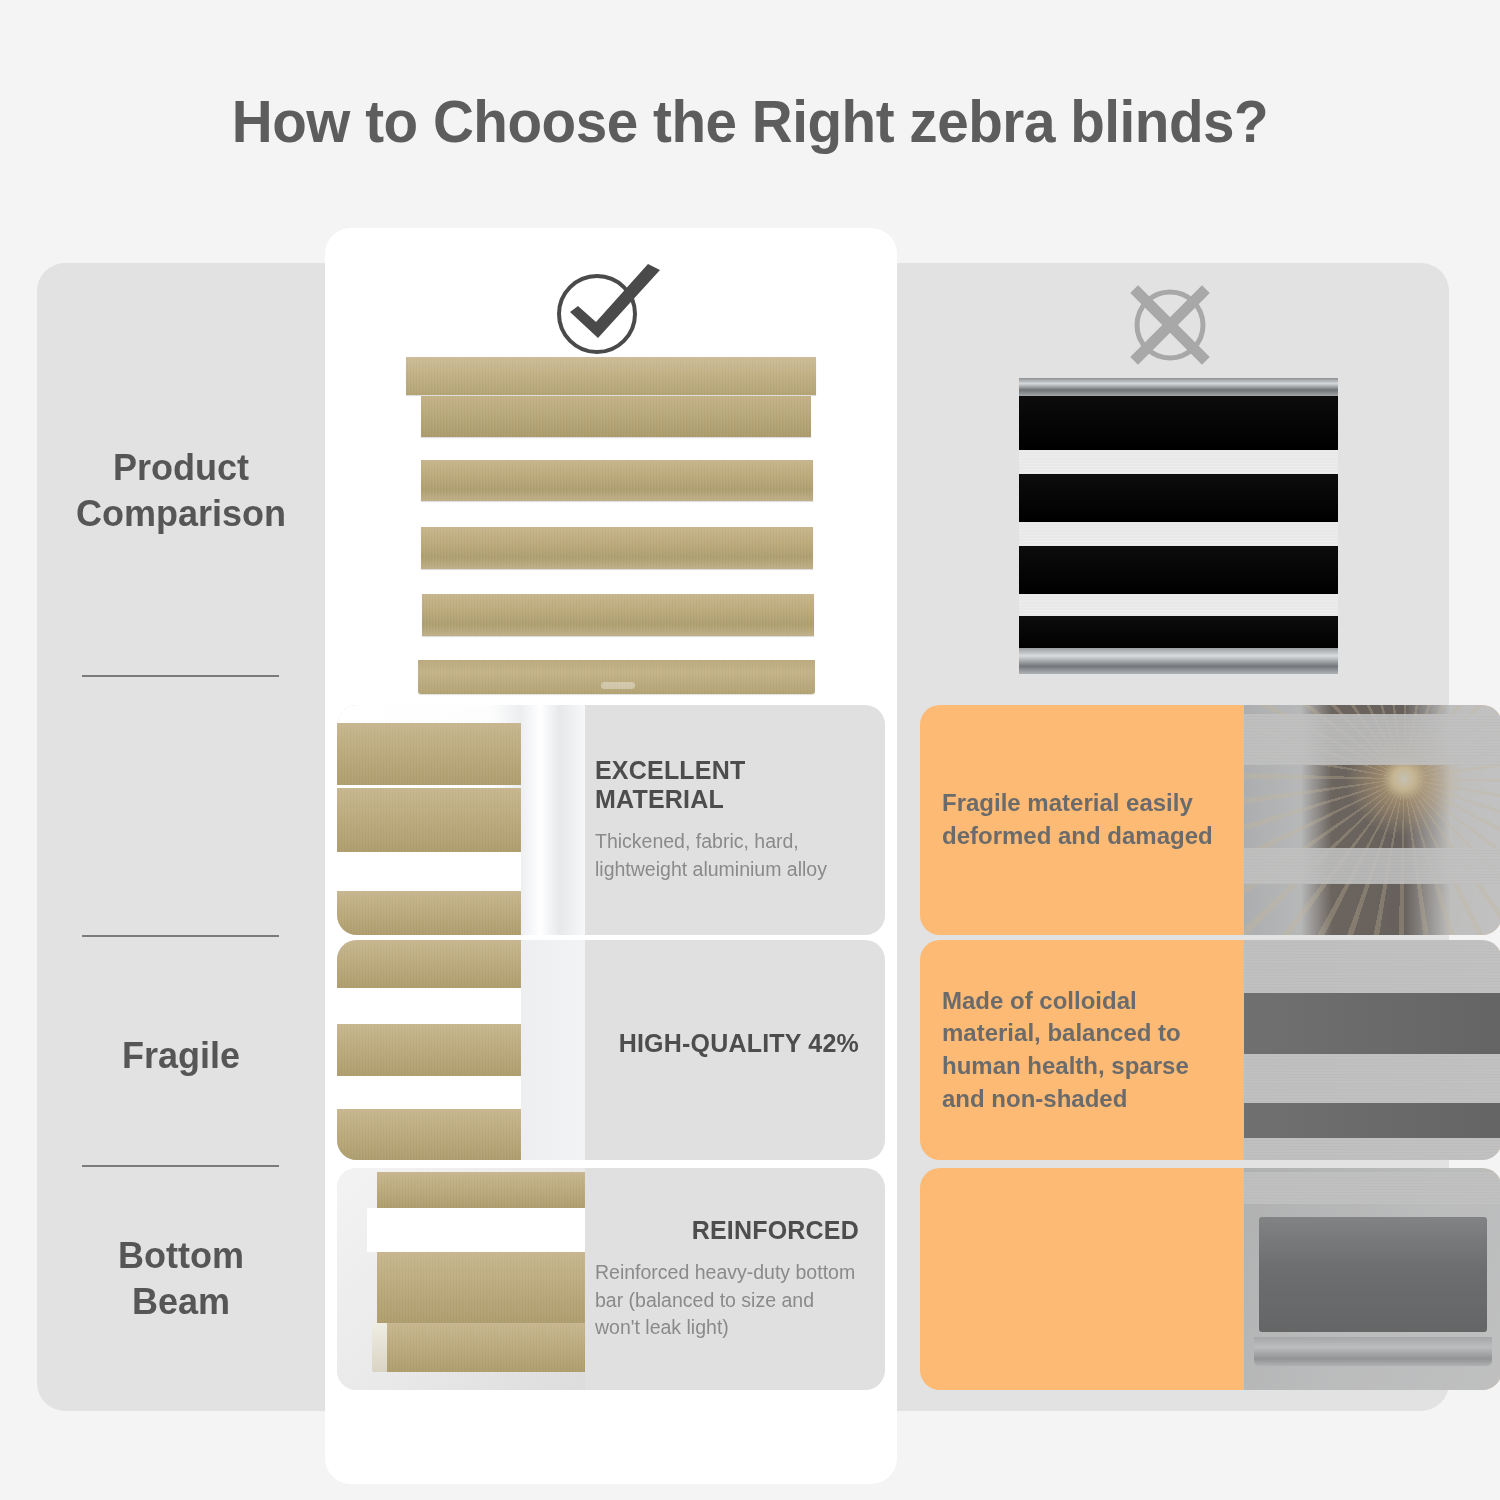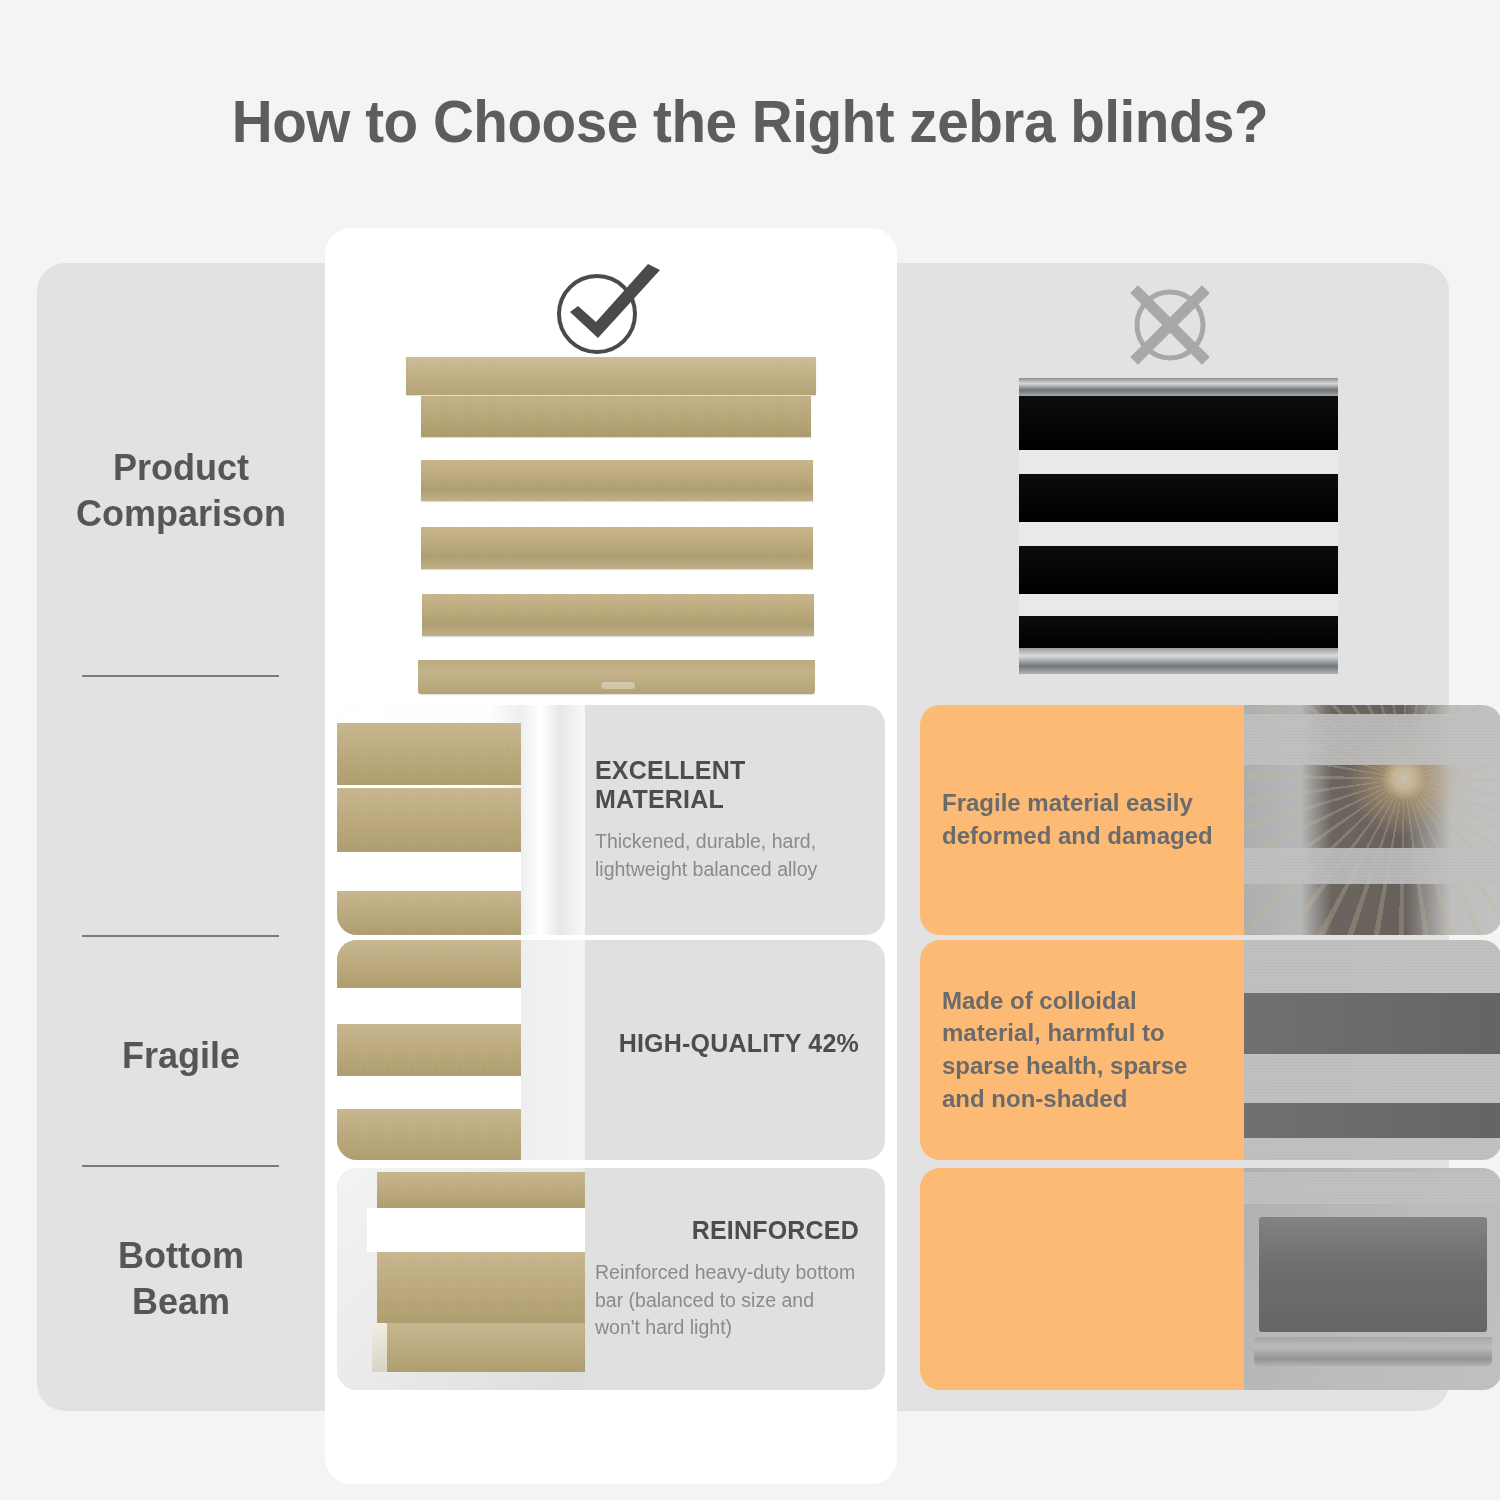--- a/index.html
+++ b/index.html
@@ -384,21 +384,21 @@
   <div class="f-card-inner">
     <div class="f-photo">
       <div class="ph-blind-frame"></div>
       <div class="ph-band wood" style="top:8%;height:27%"></div>
       <div class="ph-band wood" style="top:36%;height:28%"></div>
       <div class="ph-band sheer" style="top:64%;height:17%"></div>
       <div class="ph-band wood" style="top:81%;height:19%"></div>
     </div>
     <div class="f-text">
       <div class="f-head">EXCELLENT MATERIAL</div>
-      <div class="f-body">Thickened, durable, hard, lightweight balanced alloy</div>
+      <div class="f-body">Thickened, fabric, hard, lightweight aluminium alloy</div>
     </div>
   </div>
 </div>
 
 <div class="f-card bad row-y-0">
   <div class="f-card-inner">
     <div class="f-photo">
       <div class="ph-sun"></div>
       <div class="ph-sun-rays"></div>
       <div class="ph-slits" style="top:4%;height:22%"></div>
@@ -432,38 +432,38 @@
     <div class="f-photo">
       <div class="ph-fabric-bg"></div>
       <div class="ph-slits" style="top:0%;height:24%"></div>
       <div class="ph-dark" style="top:24%;height:28%"></div>
       <div class="ph-slits" style="top:52%;height:22%"></div>
       <div class="ph-dark" style="top:74%;height:16%"></div>
       <div class="ph-slits" style="top:90%;height:10%"></div>
       <div class="grey-overlay"></div>
     </div>
     <div class="f-text">
-      <div class="bad-text">Made of colloidal material, harmful to sparse health, sparse and non-shaded</div>
+      <div class="bad-text">Made of colloidal material, balanced to human health, sparse and non-shaded</div>
     </div>
   </div>
 </div>
 
 <div class="f-card good row-y-2">
   <div class="f-card-inner">
     <div class="f-photo">
       <div class="ph-beam-bg"></div>
       <div class="ph-band wood" style="top:2%;height:16%;left:16%;width:84%"></div>
       <div class="ph-band sheer" style="top:18%;height:20%;left:12%;width:88%"></div>
       <div class="ph-band wood" style="top:38%;height:32%;left:16%;width:84%"></div>
       <div class="ph-band wood" style="top:70%;height:22%;left:18%;width:82%"></div>
       <div style="position:absolute;left:14%;top:70%;width:6%;height:22%;background:linear-gradient(180deg,#efece2,#d9d4c4);border-radius:2px 0 0 2px;"></div>
     </div>
     <div class="f-text">
       <div class="f-head">REINFORCED</div>
-      <div class="f-body">Reinforced heavy-duty bottom bar (balanced to size and won't hard light)</div>
+      <div class="f-body">Reinforced heavy-duty bottom bar (balanced to size and won't leak light)</div>
     </div>
   </div>
 </div>
 
 <div class="f-card bad row-y-2">
   <div class="f-card-inner">
     <div class="f-photo">
       <div class="ph-bb-bg"></div>
       <div class="ph-slits" style="top:2%;height:14%"></div>
       <div class="ph-bb-rail" style="top:22%;height:52%;border-radius:3px"></div>

